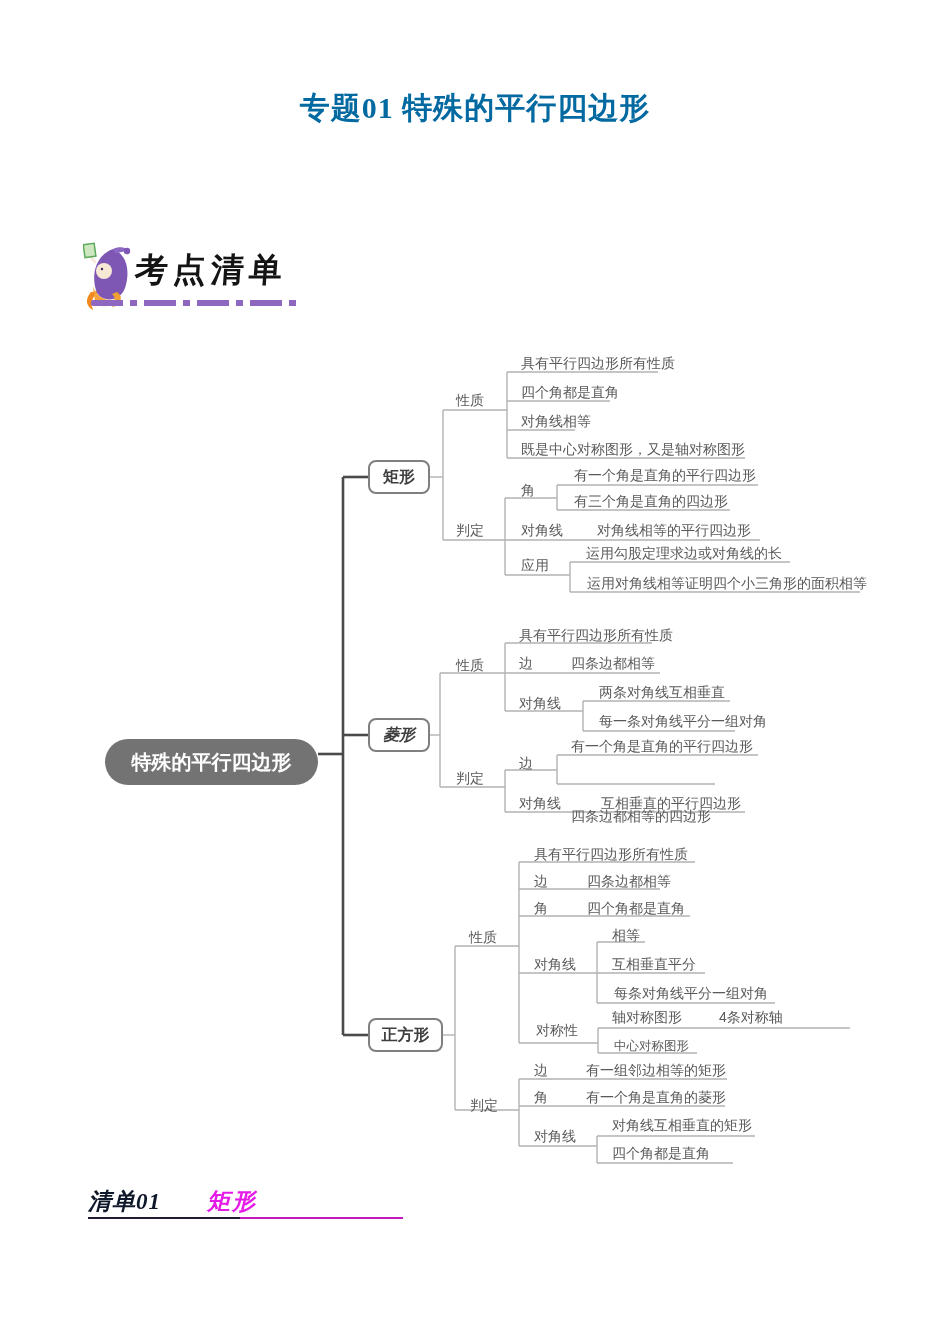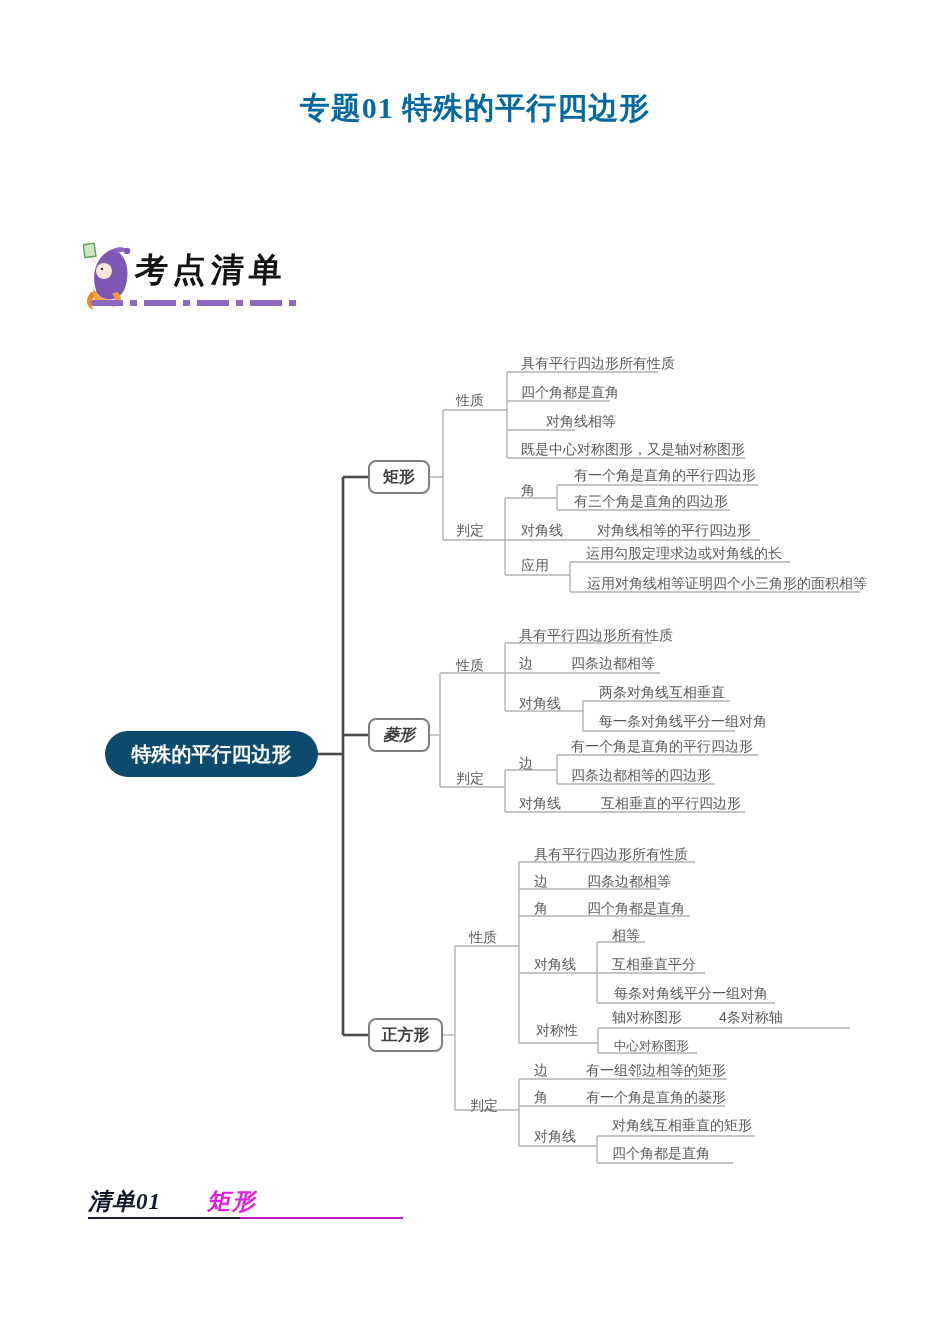--- a/index.html
+++ b/index.html
@@ -125,30 +125,30 @@
       <line class="n" x1="455" y1="1110" x2="519" y2="1110"></line>
       <line class="n" x1="519" y1="1079" x2="519" y2="1146"></line>
       <line class="n" x1="519" y1="1079" x2="727" y2="1079"></line>
       <line class="n" x1="519" y1="1106" x2="725" y2="1106"></line>
       <line class="n" x1="519" y1="1146" x2="597" y2="1146"></line>
       <line class="n" x1="597" y1="1136" x2="597" y2="1163"></line>
       <line class="n" x1="597" y1="1136" x2="755" y2="1136"></line>
       <line class="n" x1="597" y1="1163" x2="733" y2="1163"></line>
     </svg>
 
-    <div class="root-pill" style="background:#0c4a6e;">特殊的平行四边形</div>
+    <div class="root-pill" style="background:#737373;margin-top:8px;">特殊的平行四边形</div>
 
     <div class="node" style="left:368px;top:460px;width:62px;height:34px;">矩形</div>
     <div class="node" style="left:368px;top:718px;width:62px;height:34px;font-style:italic;">菱形</div>
     <div class="node" style="left:368px;top:1018px;width:75px;height:34px;">正方形</div>
 
     <div class="lbl" style="left:456px;top:392px;">性质</div>
     <div class="lbl" style="left:521px;top:355px;">具有平行四边形所有性质</div>
     <div class="lbl" style="left:521px;top:384px;">四个角都是直角</div>
-    <div class="lbl" style="left:521px;top:413px;margin-left:25px;">对角线相等</div>
+    <div class="lbl" style="left:521px;top:413px;">对角线相等</div>
     <div class="lbl" style="left:521px;top:441px;">既是中心对称图形，又是轴对称图形</div>
     <div class="lbl" style="left:456px;top:522px;">判定</div>
     <div class="lbl" style="left:521px;top:482px;">角</div>
     <div class="lbl" style="left:574px;top:467px;">有一个角是直角的平行四边形</div>
     <div class="lbl" style="left:574px;top:493px;">有三个角是直角的四边形</div>
     <div class="lbl" style="left:521px;top:522px;">对角线</div>
     <div class="lbl" style="left:597px;top:522px;">对角线相等的平行四边形</div>
     <div class="lbl" style="left:521px;top:557px;">应用</div>
     <div class="lbl" style="left:586px;top:545px;">运用勾股定理求边或对角线的长</div>
     <div class="lbl" style="left:587px;top:575px;">运用对角线相等证明四个小三角形的面积相等</div>
@@ -156,21 +156,21 @@
     <div class="lbl" style="left:456px;top:657px;">性质</div>
     <div class="lbl" style="left:519px;top:627px;">具有平行四边形所有性质</div>
     <div class="lbl" style="left:519px;top:655px;">边</div>
     <div class="lbl" style="left:571px;top:655px;">四条边都相等</div>
     <div class="lbl" style="left:519px;top:695px;">对角线</div>
     <div class="lbl" style="left:599px;top:684px;">两条对角线互相垂直</div>
     <div class="lbl" style="left:599px;top:713px;">每一条对角线平分一组对角</div>
     <div class="lbl" style="left:456px;top:770px;">判定</div>
     <div class="lbl" style="left:519px;top:755px;">边</div>
     <div class="lbl" style="left:571px;top:738px;">有一个角是直角的平行四边形</div>
-    <div class="lbl" style="left:571px;top:767px;">四条边都相等的四边形</div>
+    <div class="lbl" style="left:571px;top:808px;">四条边都相等的四边形</div>
     <div class="lbl" style="left:519px;top:795px;">对角线</div>
     <div class="lbl" style="left:601px;top:795px;">互相垂直的平行四边形</div>
 
     <div class="lbl" style="left:469px;top:929px;">性质</div>
     <div class="lbl" style="left:534px;top:846px;">具有平行四边形所有性质</div>
     <div class="lbl" style="left:534px;top:873px;">边</div>
     <div class="lbl" style="left:587px;top:873px;">四条边都相等</div>
     <div class="lbl" style="left:534px;top:900px;">角</div>
     <div class="lbl" style="left:587px;top:900px;">四个角都是直角</div>
     <div class="lbl" style="left:534px;top:956px;">对角线</div>

